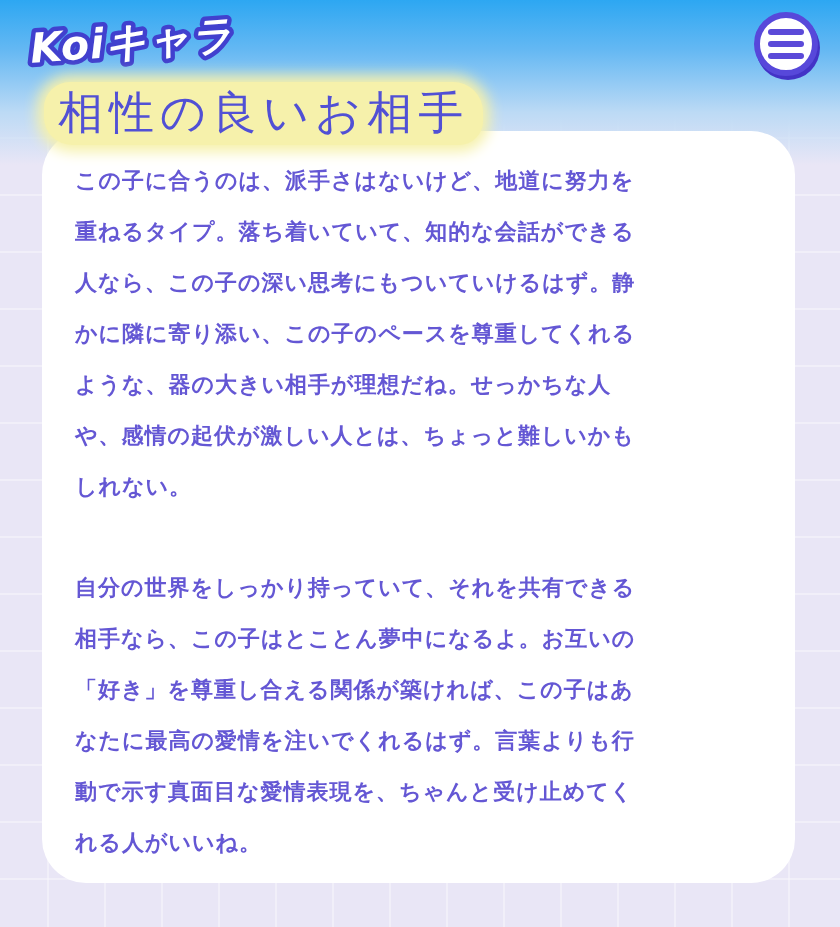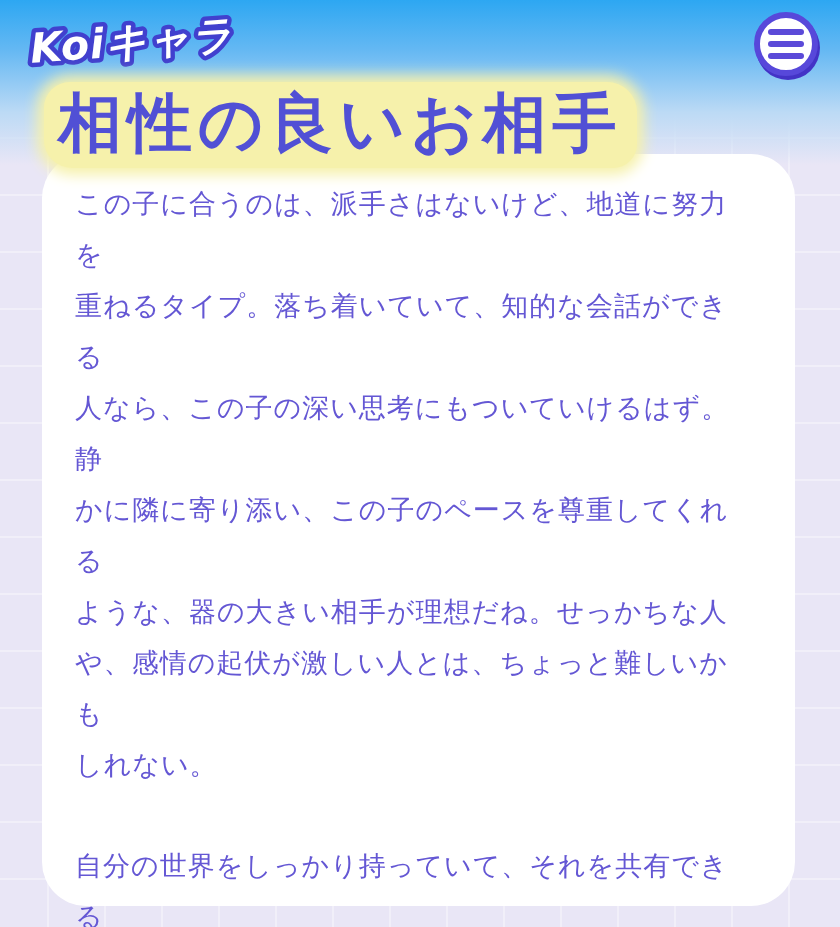--- a/index.html
+++ b/index.html
@@ -95,43 +95,43 @@
     z-index: 2;
     margin-left: 44px;
     line-height: 0;
   }
   .title-highlight {
     display: inline-block;
     background: var(--heading-highlight);
     box-shadow: 0 0 14px 7px var(--heading-highlight);
     border-radius: 26px 30px 24px 28px;
     color: var(--heading-text);
-    font-size: 64px;
-    font-weight: 700;
+    font-size: 45px;
+    font-weight: 400;
     letter-spacing: 6px;
     line-height: 1.18;
     padding: 4px 14px 6px 14px;
   }
   .card {
     position: relative;
     z-index: 1;
     margin: -14px 0 0 42px;
     width: 753px;
     height: 752px;
     background: var(--card);
     border-radius: 44px;
     padding: 24px 48px 0 33px;
   }
   .card p {
     white-space: pre-line;
     color: var(--body-text);
-    font-size: 27px;
+    font-size: 22px;
     line-height: 51px;
     letter-spacing: 1px;
-    font-weight: 400;
+    font-weight: 700;
   }
   .card p + p {
     margin-top: 50px;
   }
 </style>
 </head>
 <body>
 
 <div class="page">
   <div class="grid-overlay"></div>

